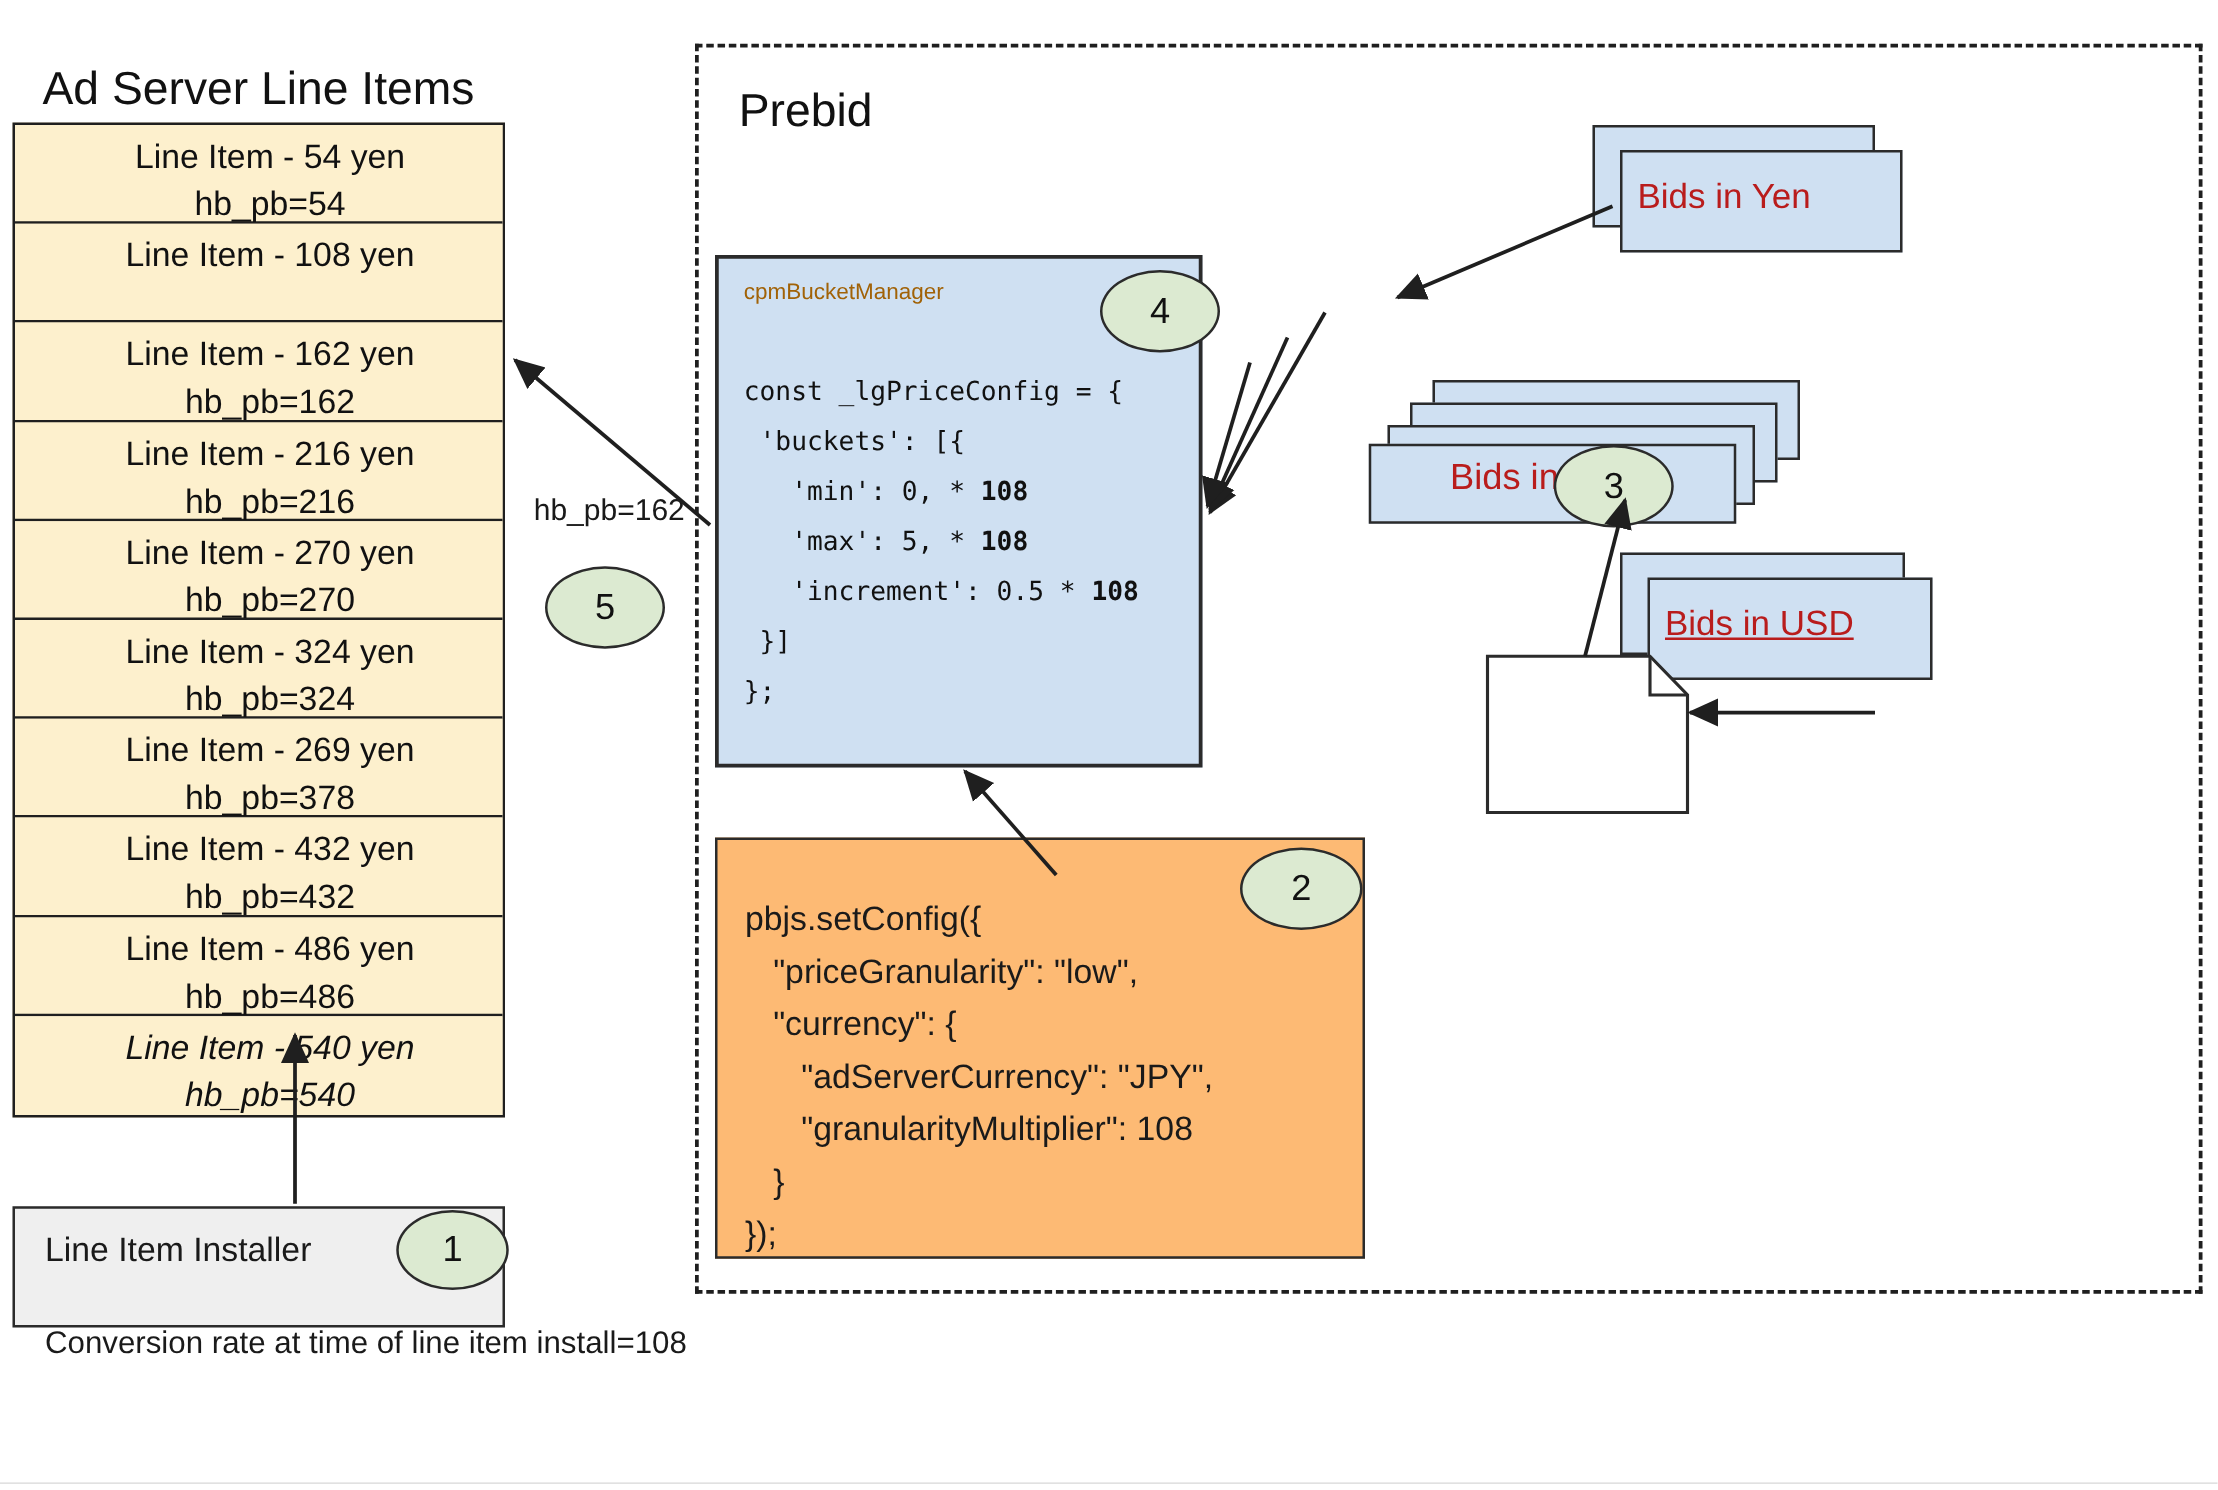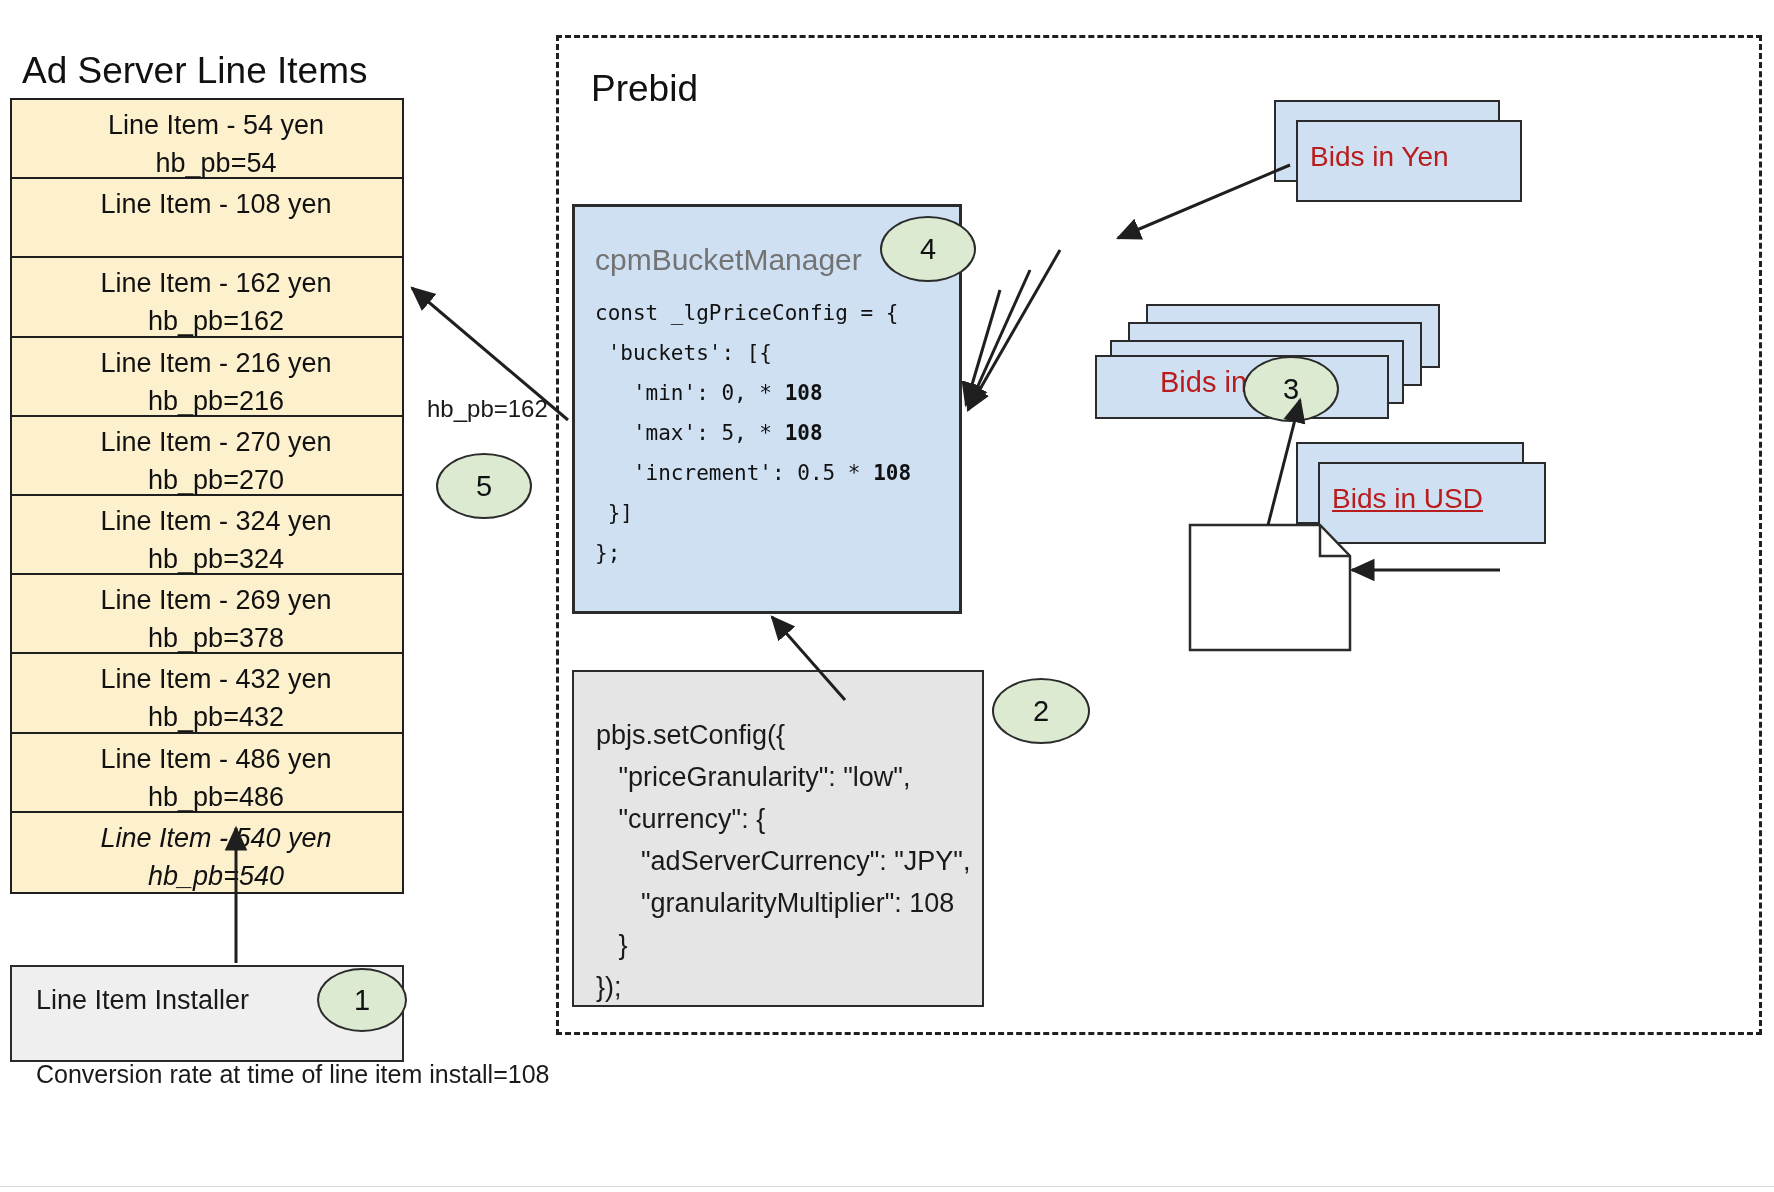--- a/index.html
+++ b/index.html
@@ -18,21 +18,21 @@
   #stage {
     position: absolute;
     inset: 0;
     width: 1774px;
     height: 1192px;
   }
   .abs { position: absolute; box-sizing: border-box; }
 
   
   #ad-server-title {
-    left: 22px; top: 50px;
+    left: 34px; top: 50px;
     font-size: 37px;
     color: #111;
     white-space: nowrap;
   }
   #line-items-list {
     left: 10px; top: 98px;
     width: 394px;
     border: 2.5px solid #1f1f1f;
     background: #fdf0cd;
   }
@@ -90,41 +90,41 @@
 
   
   #cpm-box {
     left: 572px; top: 204px;
     width: 390px; height: 410px;
     background: #cfe0f2;
     border: 3px solid #2b2b2b;
   }
   #cpm-title {
     position: absolute;
-    left: 20px; top: 36px;
-    font-size: 30px;
+    left: 20px; top: 16px;
+    font-size: 18px;
     font-family: "Liberation Sans", sans-serif;
-    color: #737373;
+    color: #a16207;
   }
   #cpm-code {
     position: absolute;
     left: 20px; top: 86px;
     font-family: "DejaVu Sans Mono", monospace;
     font-size: 21px;
     line-height: 40px;
     color: #111;
     white-space: pre;
   }
   #cpm-code b { font-weight: bold; }
 
   
   #setconfig-box {
     left: 572px; top: 670px;
-    width: 412px; height: 337px;
-    background: #e5e5e5;
+    width: 520px; height: 337px;
+    background: #fdba74;
     border: 2.5px solid #2b2b2b;
   }
   #setconfig-code {
     position: absolute;
     left: 22px; top: 42px;
     font-size: 27px;
     line-height: 42px;
     color: #1a1a1a;
     white-space: pre;
   }

